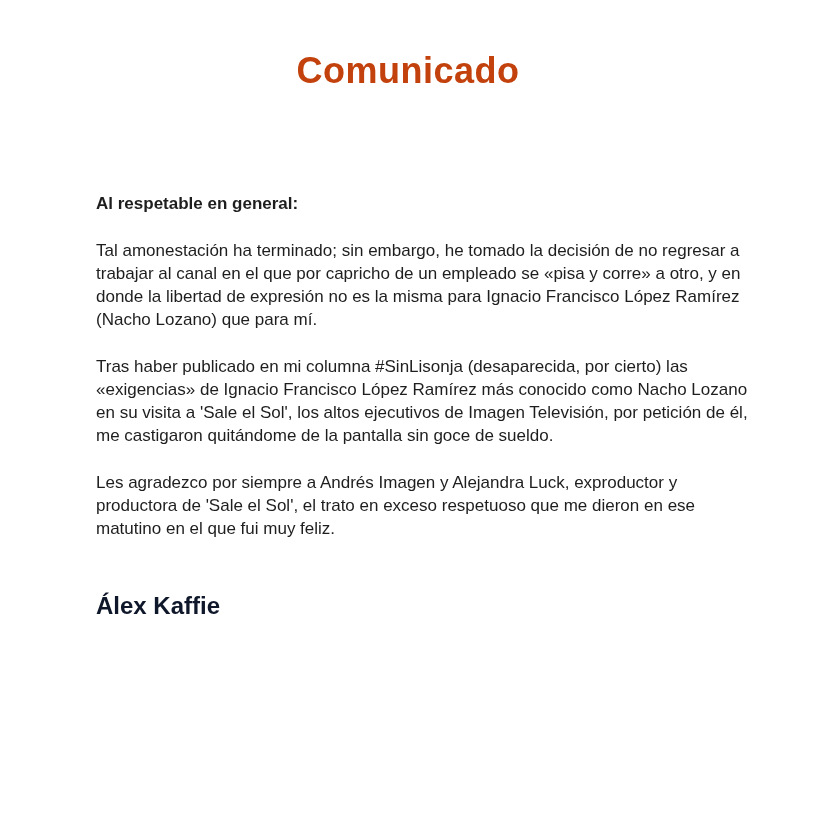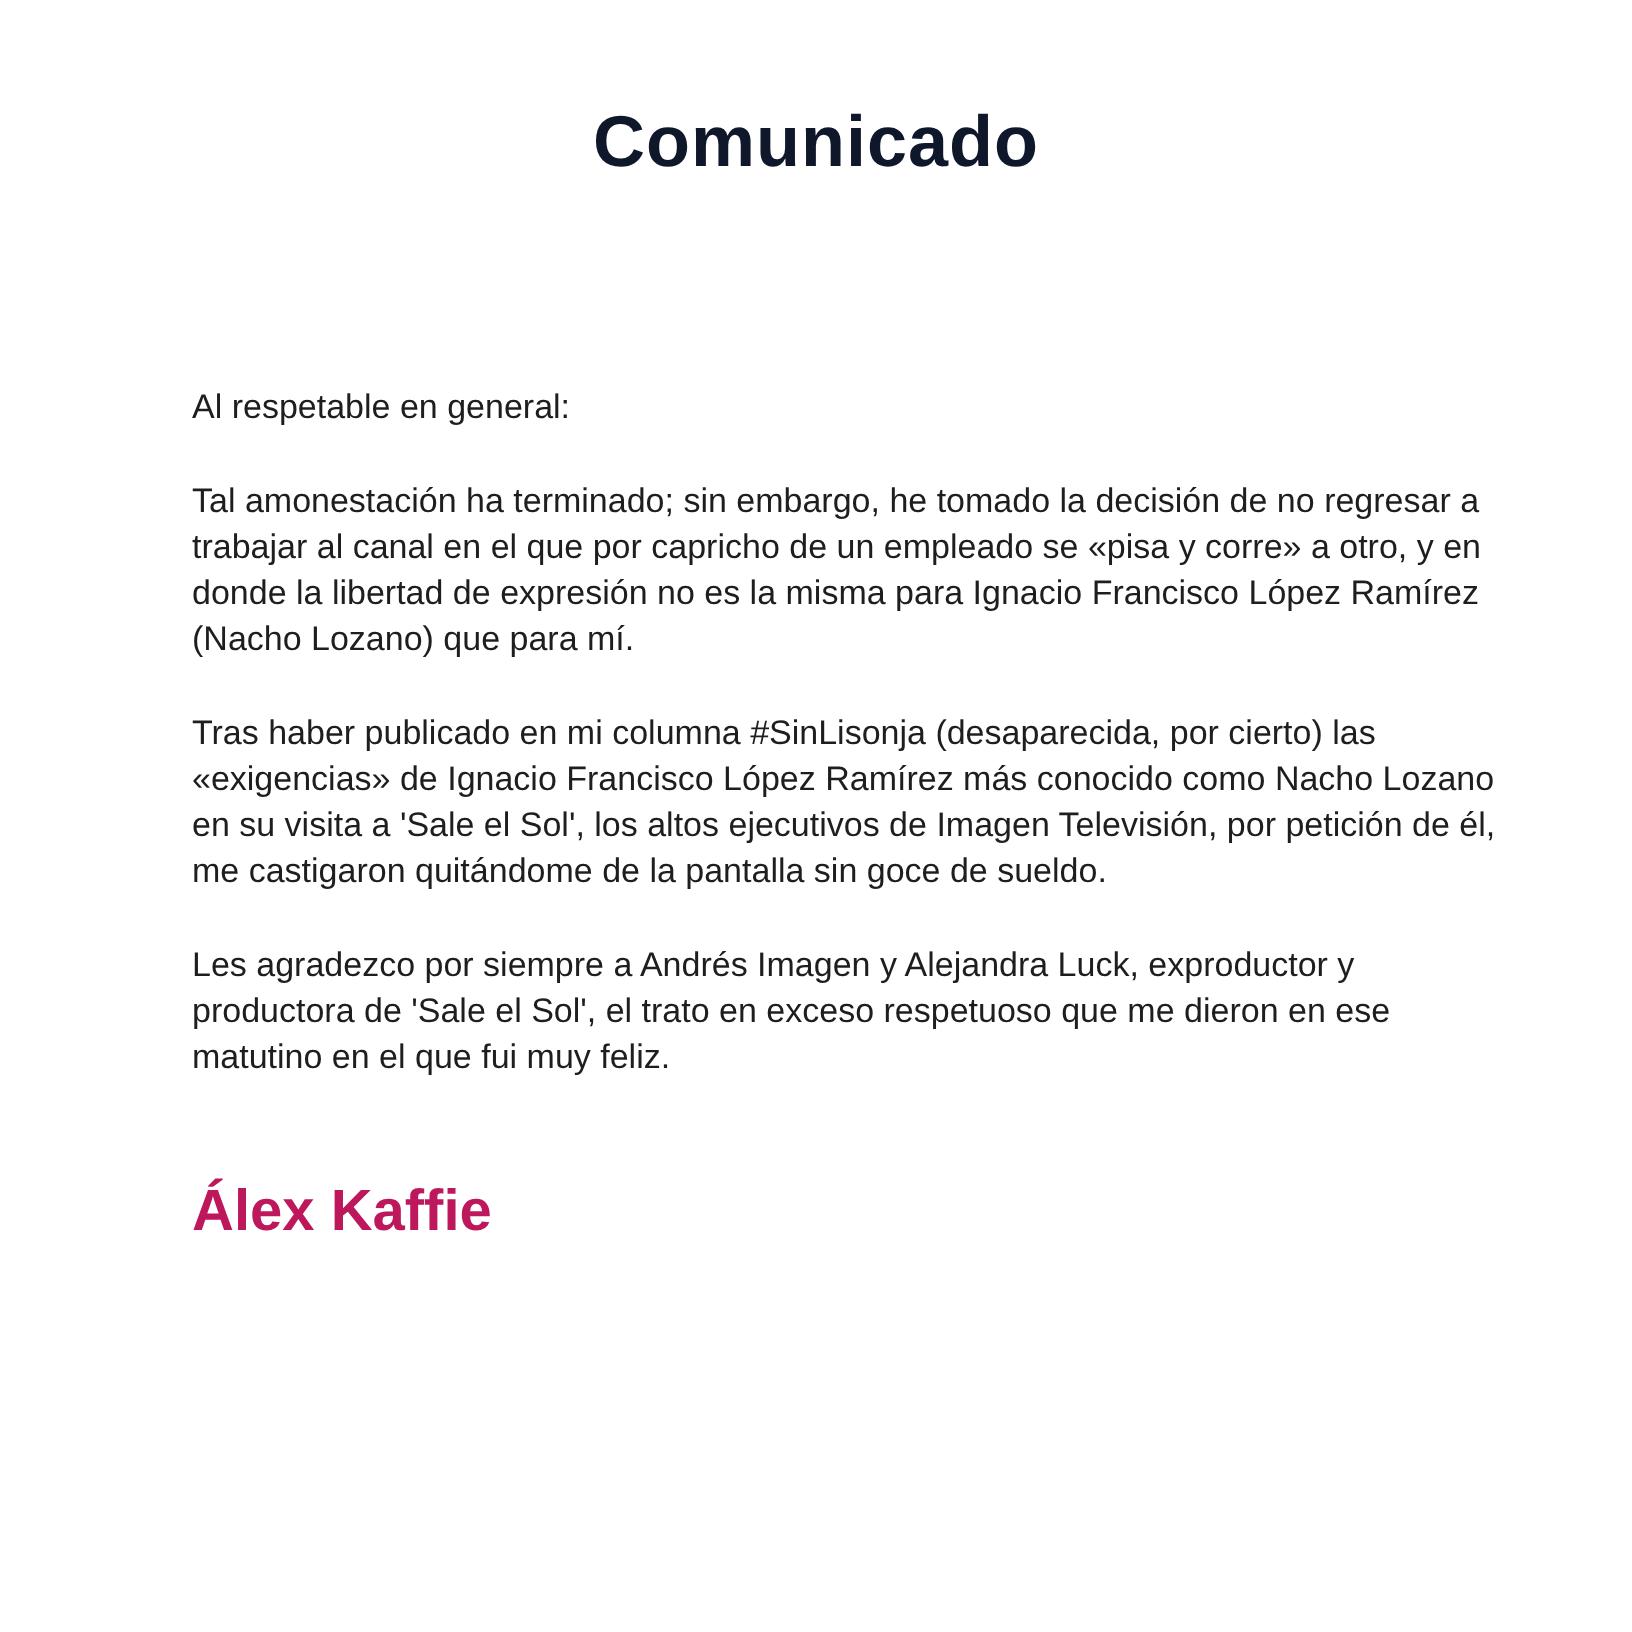--- a/index.html
+++ b/index.html
@@ -19,45 +19,45 @@
     height: 816px;
     position: relative;
   }
   .title {
     margin: 0;
     padding-top: 50px;
     text-align: center;
     font-size: 36px;
     line-height: 42px;
     font-weight: bold;
-    color: #0f172a;
+    color: #c2410c;
     letter-spacing: 0.5px;
   }
   .body-block {
     width: 656px;
     margin: 100px 0 0 96px;
     font-size: 17px;
     line-height: 23px;
   }
   .salutation {
     margin: 0 0 24px 0;
-    font-weight: normal;
+    font-weight: bold;
   }
   .para {
     margin: 0 0 24px 0;
   }
   .closing {
     margin: 58px 0 0 0;
   }
   .signature {
     margin: 52px 0 0 0;
-    font-size: 29px;
+    font-size: 24px;
     line-height: 28px;
     font-weight: bold;
-    color: #be185d;
+    color: #0f172a;
   }
 </style>
 </head>
 <body>
 
 <div class="page">
   <h1 class="title">Comunicado</h1>
 
   <div class="body-block">
     <p class="salutation">Al respetable en general:</p>

